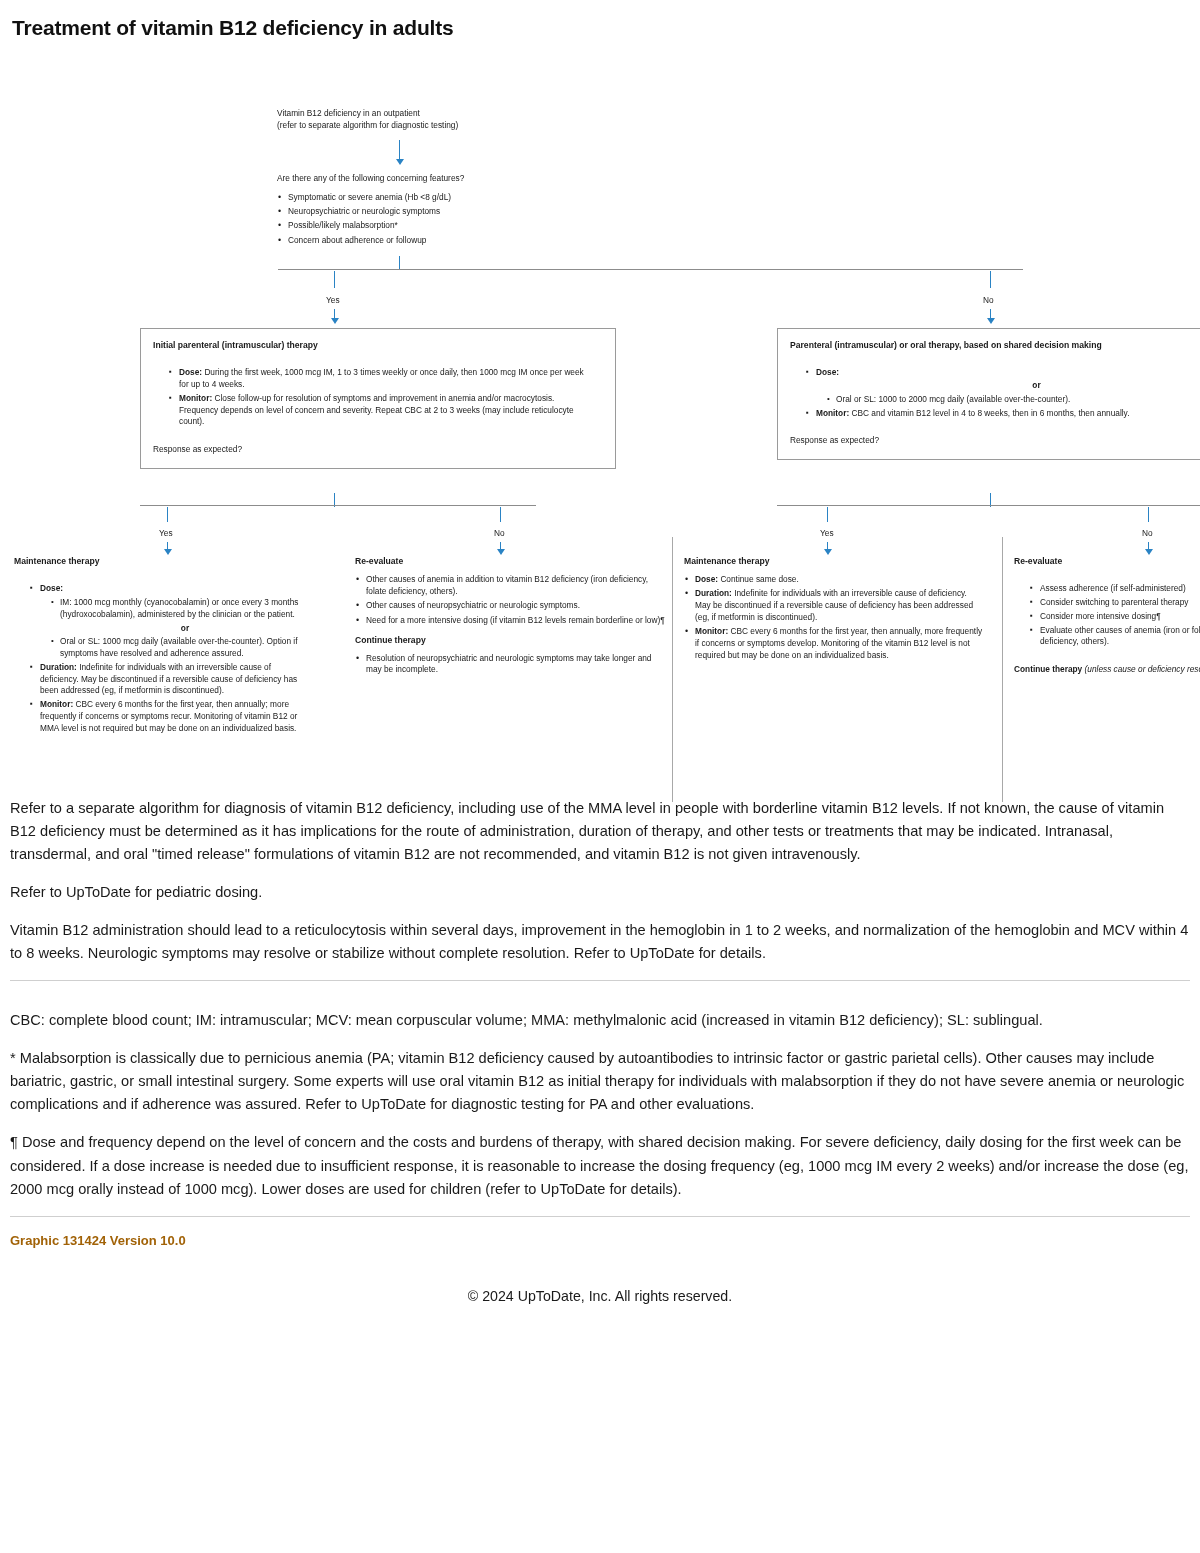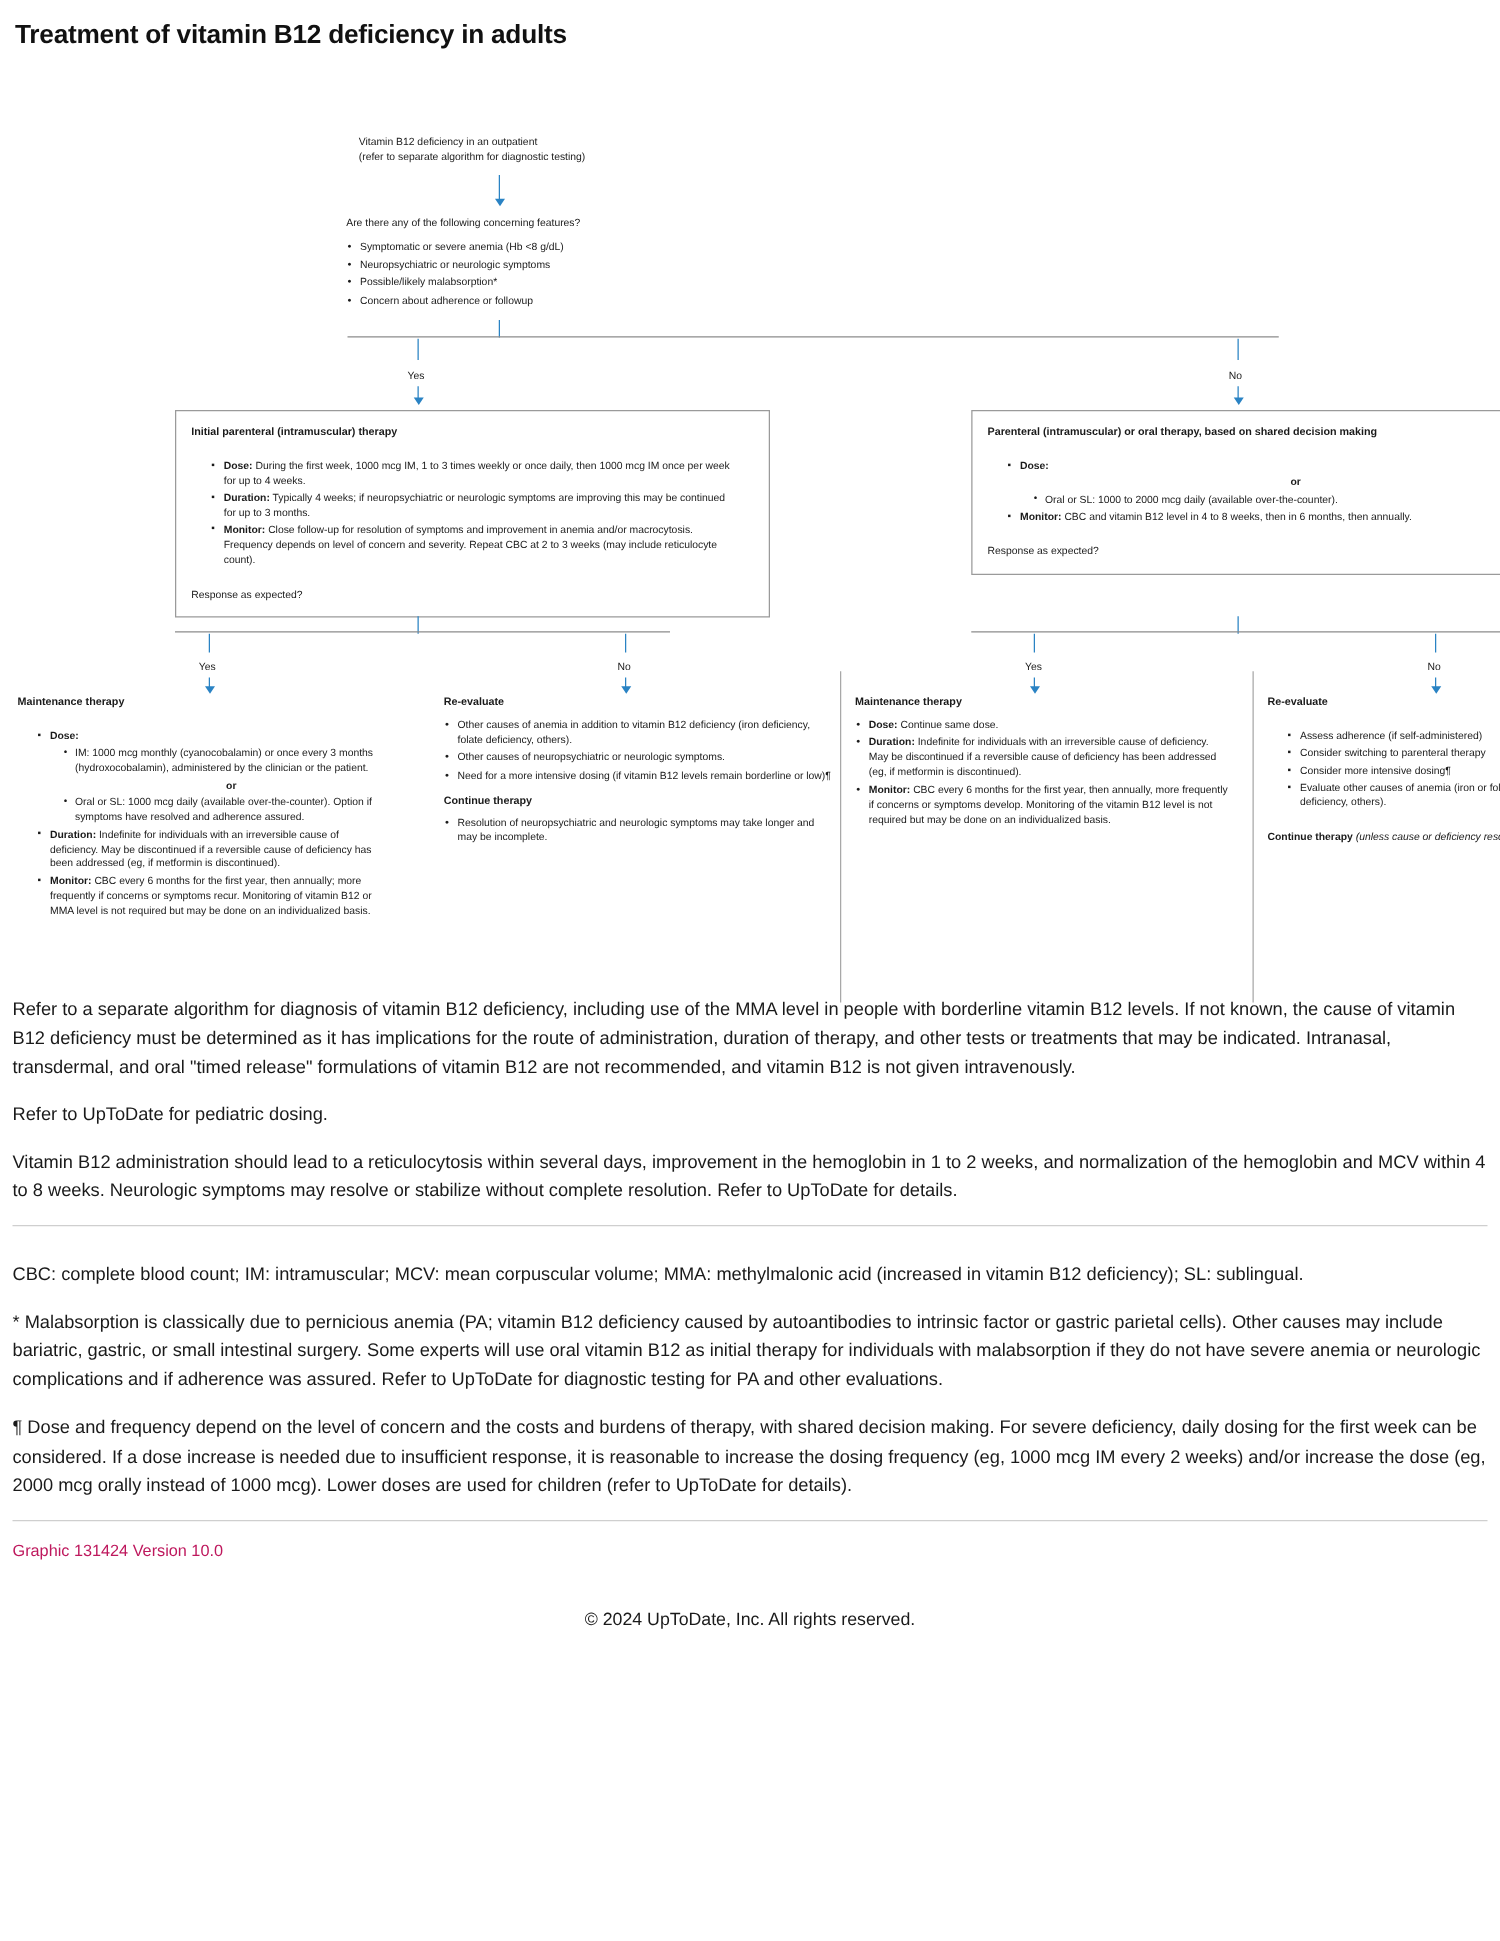--- a/index.html
+++ b/index.html
@@ -30,21 +30,21 @@
     font-size: 8.3px;
     line-height: 1.42;
     color: #1a1a1a;
   }
   .flow b, .flow strong { font-weight: bold; }
 
   .node { position: absolute; }
 
   
   .entry {
-    left: 277px; top: 58px; width: 270px; margin-left: 10px;
+    left: 277px; top: 58px; width: 270px;
   }
   .entry div { white-space: nowrap; }
 
   
   .question { left: 277px; top: 123px; width: 260px; }
   .question .qhead { margin-bottom: 7px; }
   ul.blist { list-style: none; margin: 0; padding: 0; }
   ul.blist > li {
     position: relative;
     padding-left: 11px;
@@ -125,21 +125,22 @@
     color: #1a1a1a;
   }
   .notes p { margin: 0 0 15px 0; }
   hr.rule {
     border: none; border-top: 1px solid #cfcfcf;
     margin: 14px 10px 16px 10px;
   }
   .graphicline {
     padding: 0 10px;
     font-size: 13px;
-    color: #be185d;
+    color: #a16207;
+    font-weight: bold;
   }
   .copyright {
     text-align: center;
     font-size: 14.2px;
     color: #1a1a1a;
     padding: 40px 0 30px 0;
   }
 </style>
 </head>
 <body>
@@ -178,21 +179,20 @@
 
     <div class="stub" style="left:990px; top:221px; height:17px;"></div>
     <div class="ynlabel" style="left:983px; top:245px;">No</div>
     <div class="vseg" style="left:990px; top:259px; height:12px;"></div>
     <div class="arrow" style="left:987px; top:268px;"></div>
 
     <div class="node box box-initial">
       <div class="bhead">Initial parenteral (intramuscular) therapy</div>
       <ul class="sqlist">
         <li><b>Dose:</b> <span>During the first week, 1000 mcg IM, 1 to 3 times weekly or once daily, then 1000 mcg IM once per week for up to 4 weeks.</span></li>
-        <li><b>Duration:</b> <span>Typically 4 weeks; if neuropsychiatric or neurologic symptoms are improving this may be continued for up to 3 months.</span></li>
         <li><b>Monitor:</b> <span>Close follow-up for resolution of symptoms and improvement in anemia and/or macrocytosis. Frequency depends on level of concern and severity. Repeat CBC at 2 to 3 weeks (may include reticulocyte count).</span></li>
       </ul>
       <div class="resp">Response as expected?</div>
     </div>
 
     <div class="node box box-shared">
       <div class="bhead">Parenteral (intramuscular) or oral therapy, based on shared decision making</div>
       <ul class="sqlist">
         <li>
           <b>Dose:</b>

